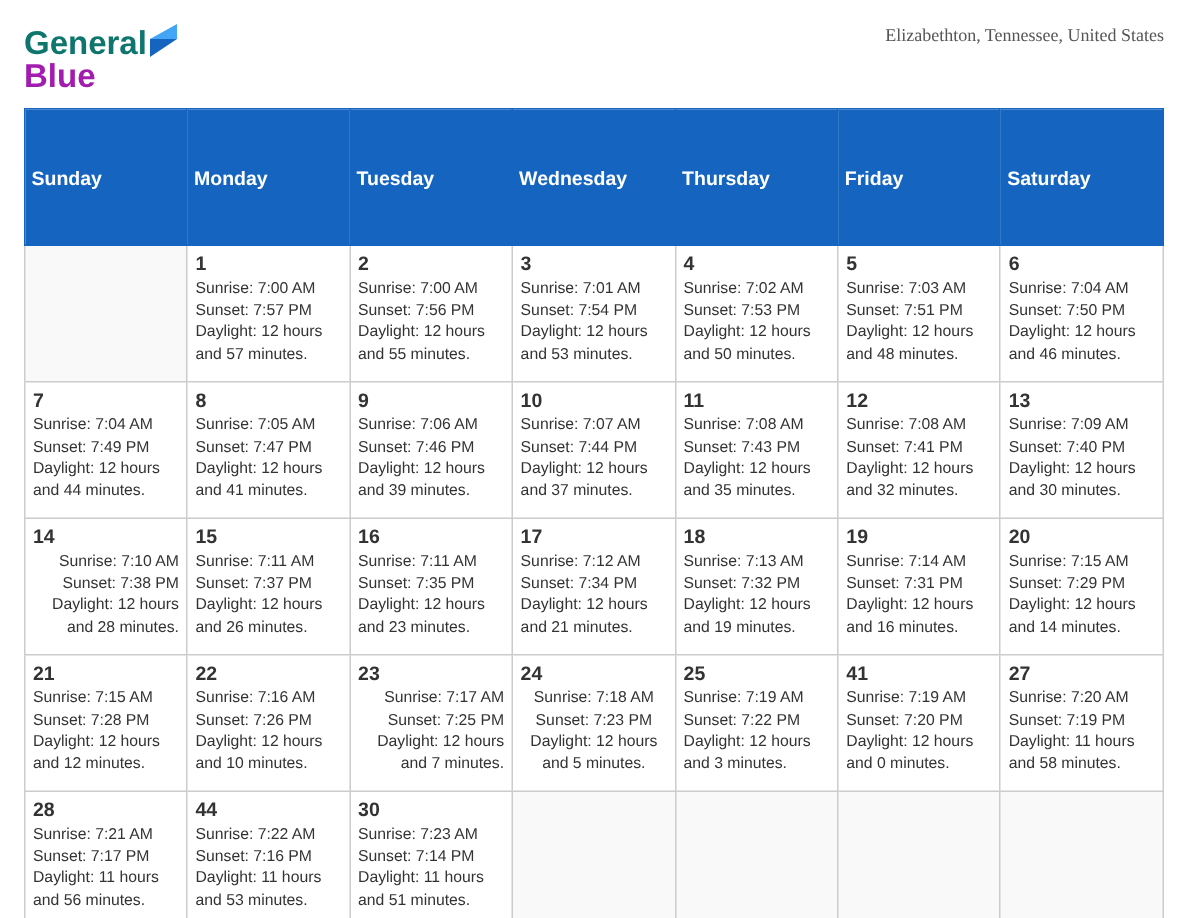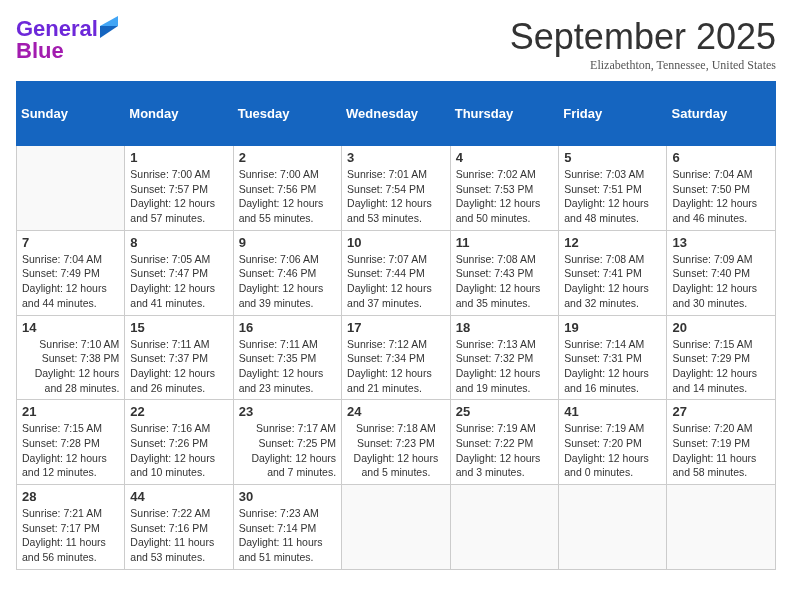--- a/index.html
+++ b/index.html
@@ -22,21 +22,21 @@
       align-items: flex-start;
     }
     .logo-text {
       display: flex;
       align-items: flex-end;
       font-size: 22px;
       font-weight: bold;
       color: #333;
       line-height: 1;
     }
-    .logo-general { color: #6d28d9; }
+    .logo-general { color: #0f766e; }
     .logo-icon {
       width: 18px;
       height: 22px;
       display: inline-block;
       margin-left: 2px;
       margin-bottom: 2px;
     }
     .title-block {
       text-align: right;
     }
@@ -77,39 +77,38 @@
       font-size: 13px;
       font-weight: bold;
       margin-bottom: 2px;
     }
     .day-info {
       font-size: 10.5px;
       line-height: 1.4;
       color: #333;
     }
     .empty { background: #f9f9f9; }
-    tr { height: 64px; }
+    tr { height: 91px; }
     .last-row td { height: 80px; }
   </style>
 </head>
 <body>
 
 <div class="header">
   <div class="logo">
     <div class="logo-text">
       <span class="logo-general">General</span>
       <svg class="logo-icon" viewBox="0 0 18 22" xmlns="http://www.w3.org/2000/svg">
         <polygon points="0,22 18,10 0,10" fill="#1565c0"></polygon>
         <polygon points="0,10 18,0 18,10" fill="#42a5f5"></polygon>
       </svg>
     </div>
     <div style="font-size:22px;font-weight:bold;color:#a21caf;margin-top:-2px;">Blue</div>
   </div>
   <div class="title-block">
-    <div class="month-title">September 2025</div>
     <div class="subtitle">Elizabethton, Tennessee, United States</div>
   </div>
 </div>
 
 <table class="calendar">
   <thead>
     <tr>
     <th>Sunday</th>
         <th>Monday</th>
         <th>Tuesday</th>

